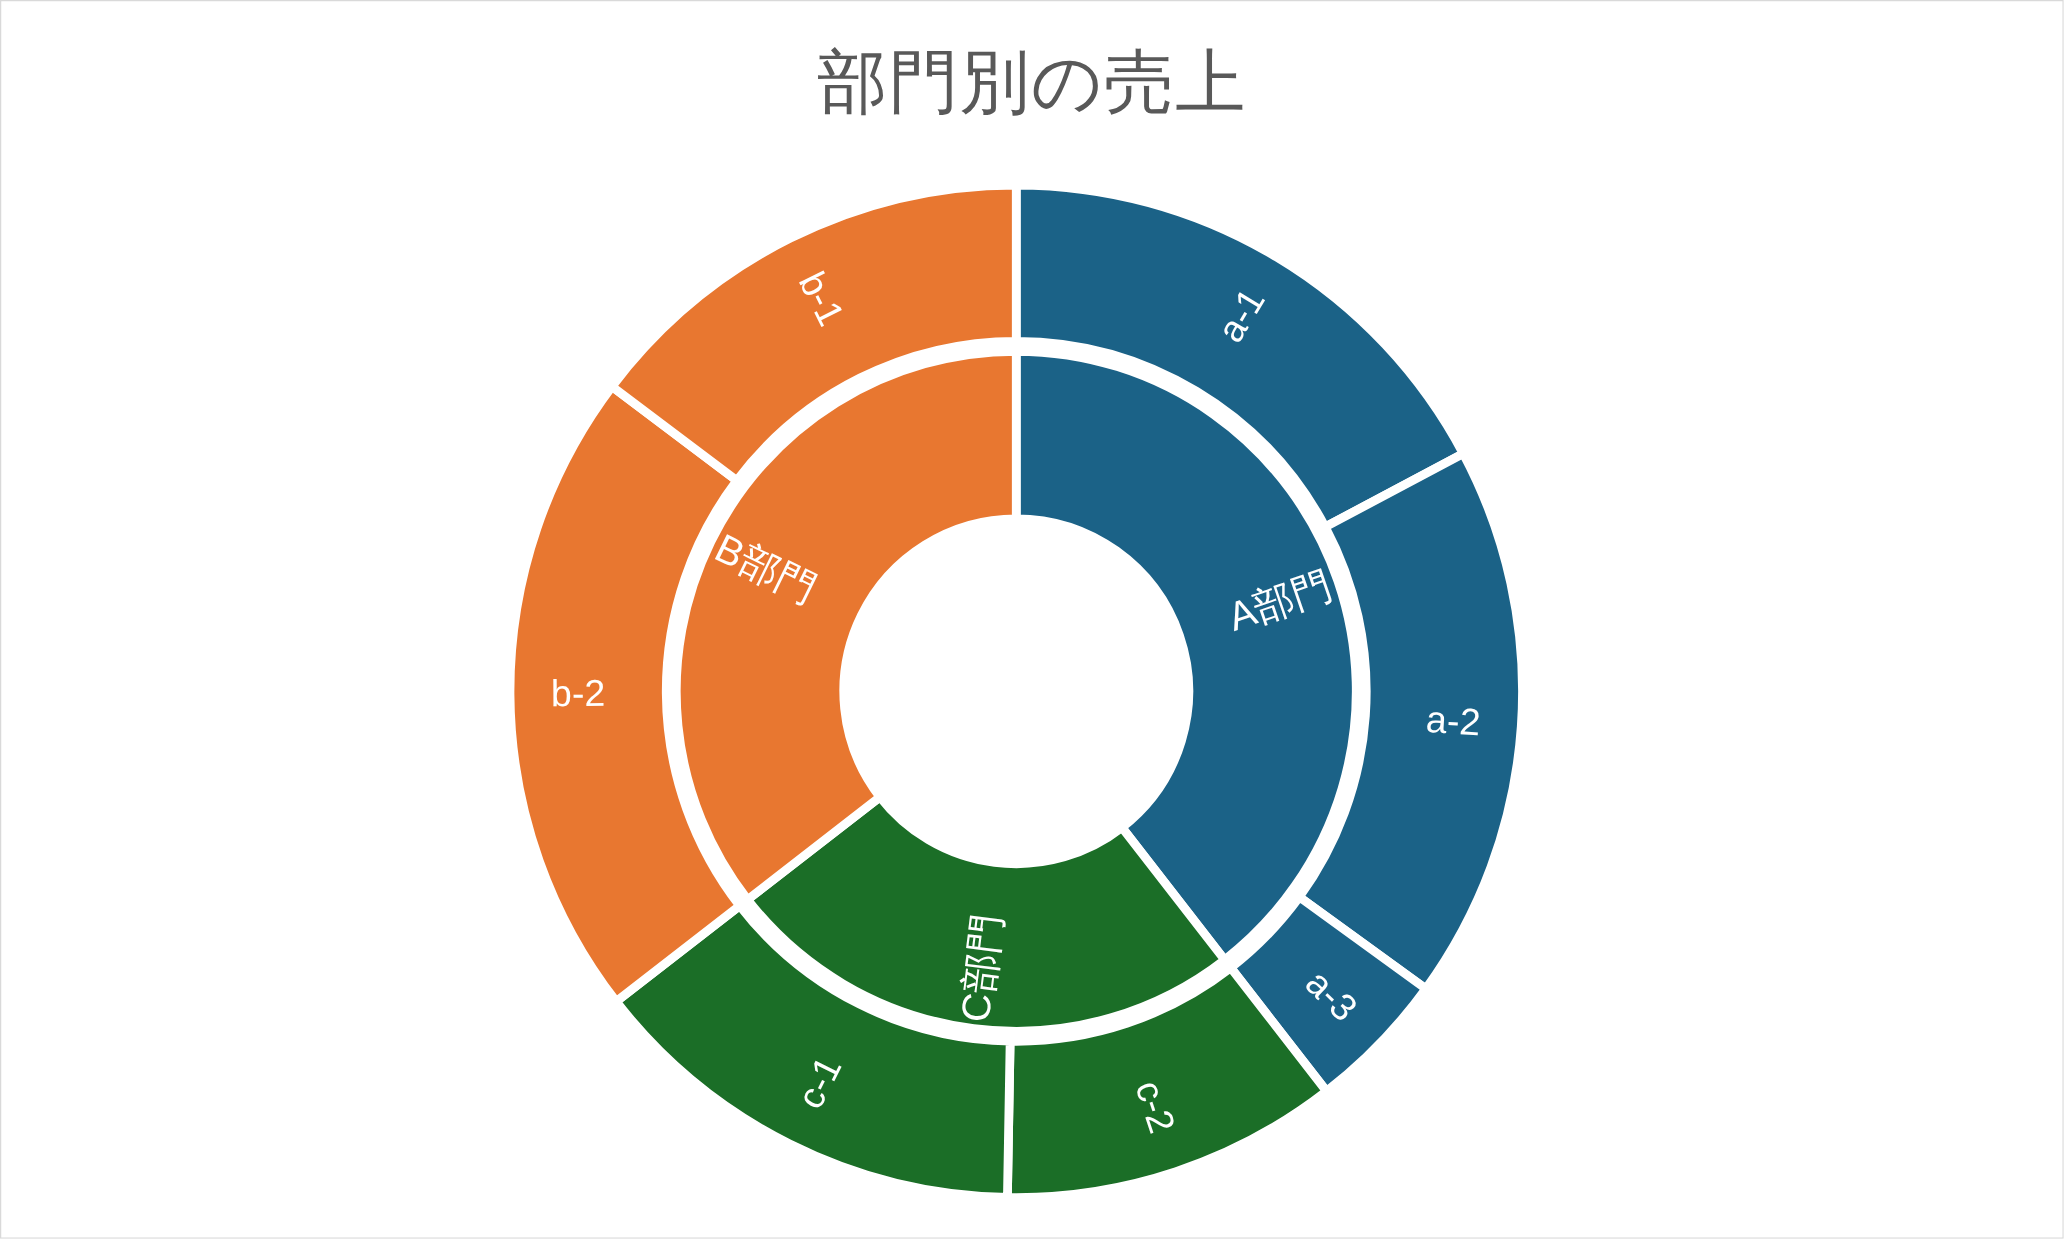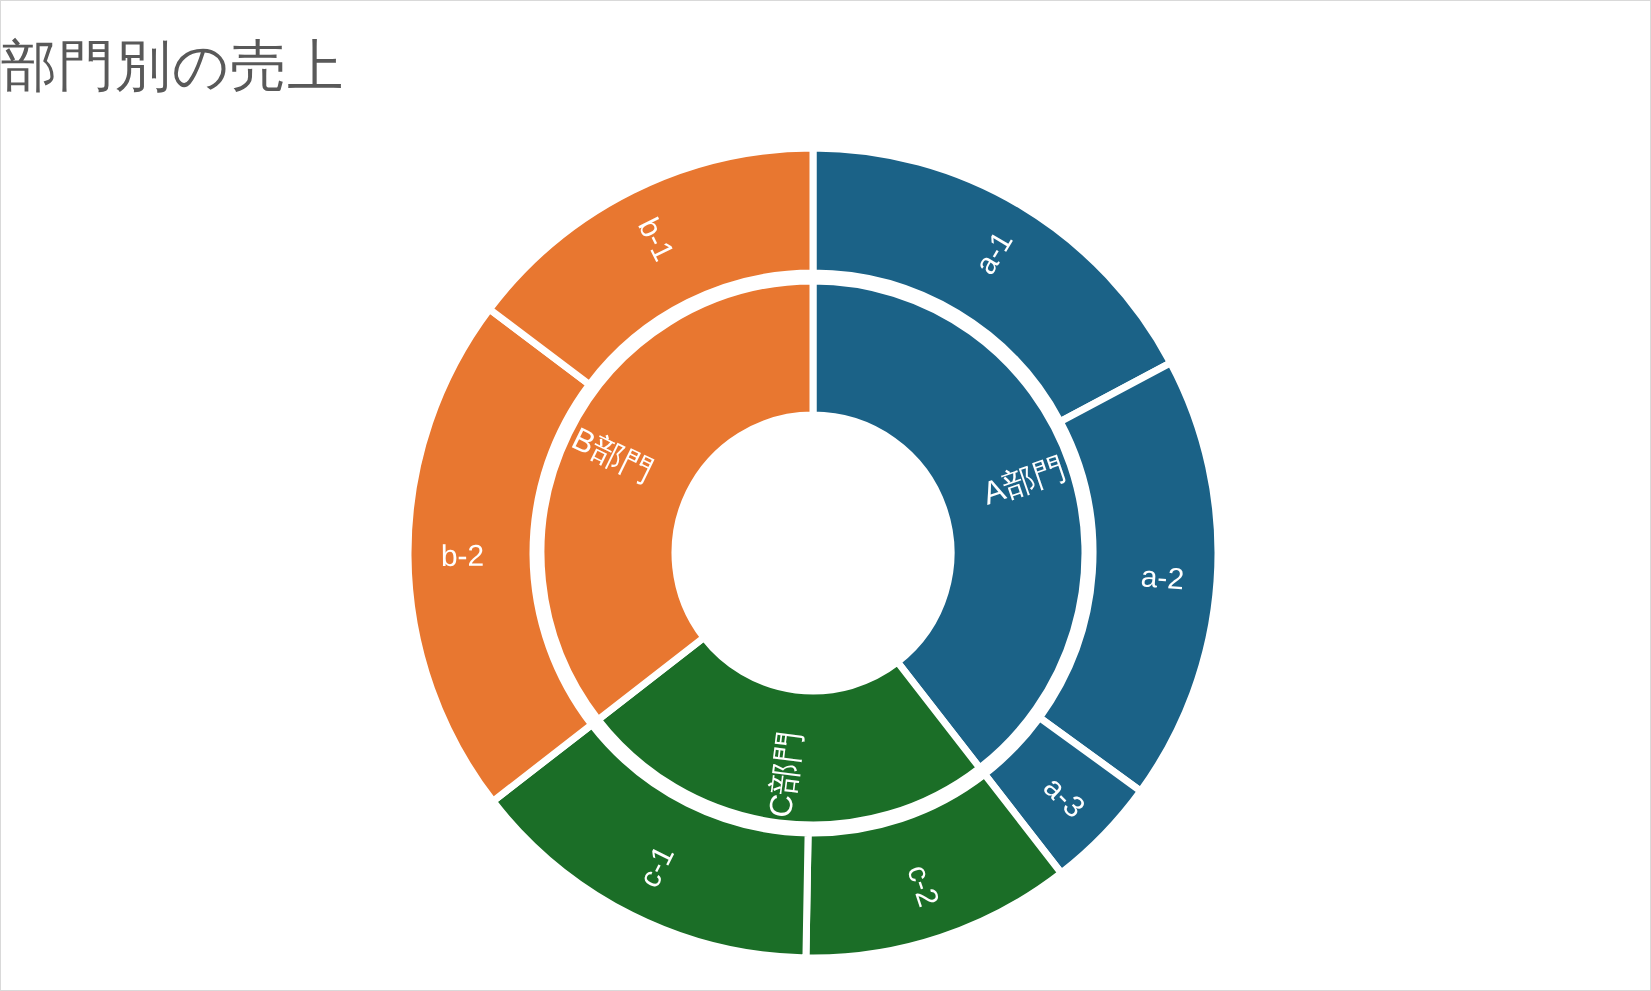--- a/index.html
+++ b/index.html
@@ -15,21 +15,21 @@
     background: #ffffff;
     border: 1px solid #d9d9d9;
     box-sizing: border-box;
     overflow: hidden;
   }
   #chart-title {
     position: absolute;
     top: 28px;
     left: 0;
     width: 100%;
-    text-align: left;
+    text-align: center;
     font-size: 56px;
     font-weight: 400;
     color: #595959;
     letter-spacing: 1px;
     white-space: nowrap;
     pointer-events: none;
   }
   #sunburst-wrap {
     position: absolute;
     left: 0;

